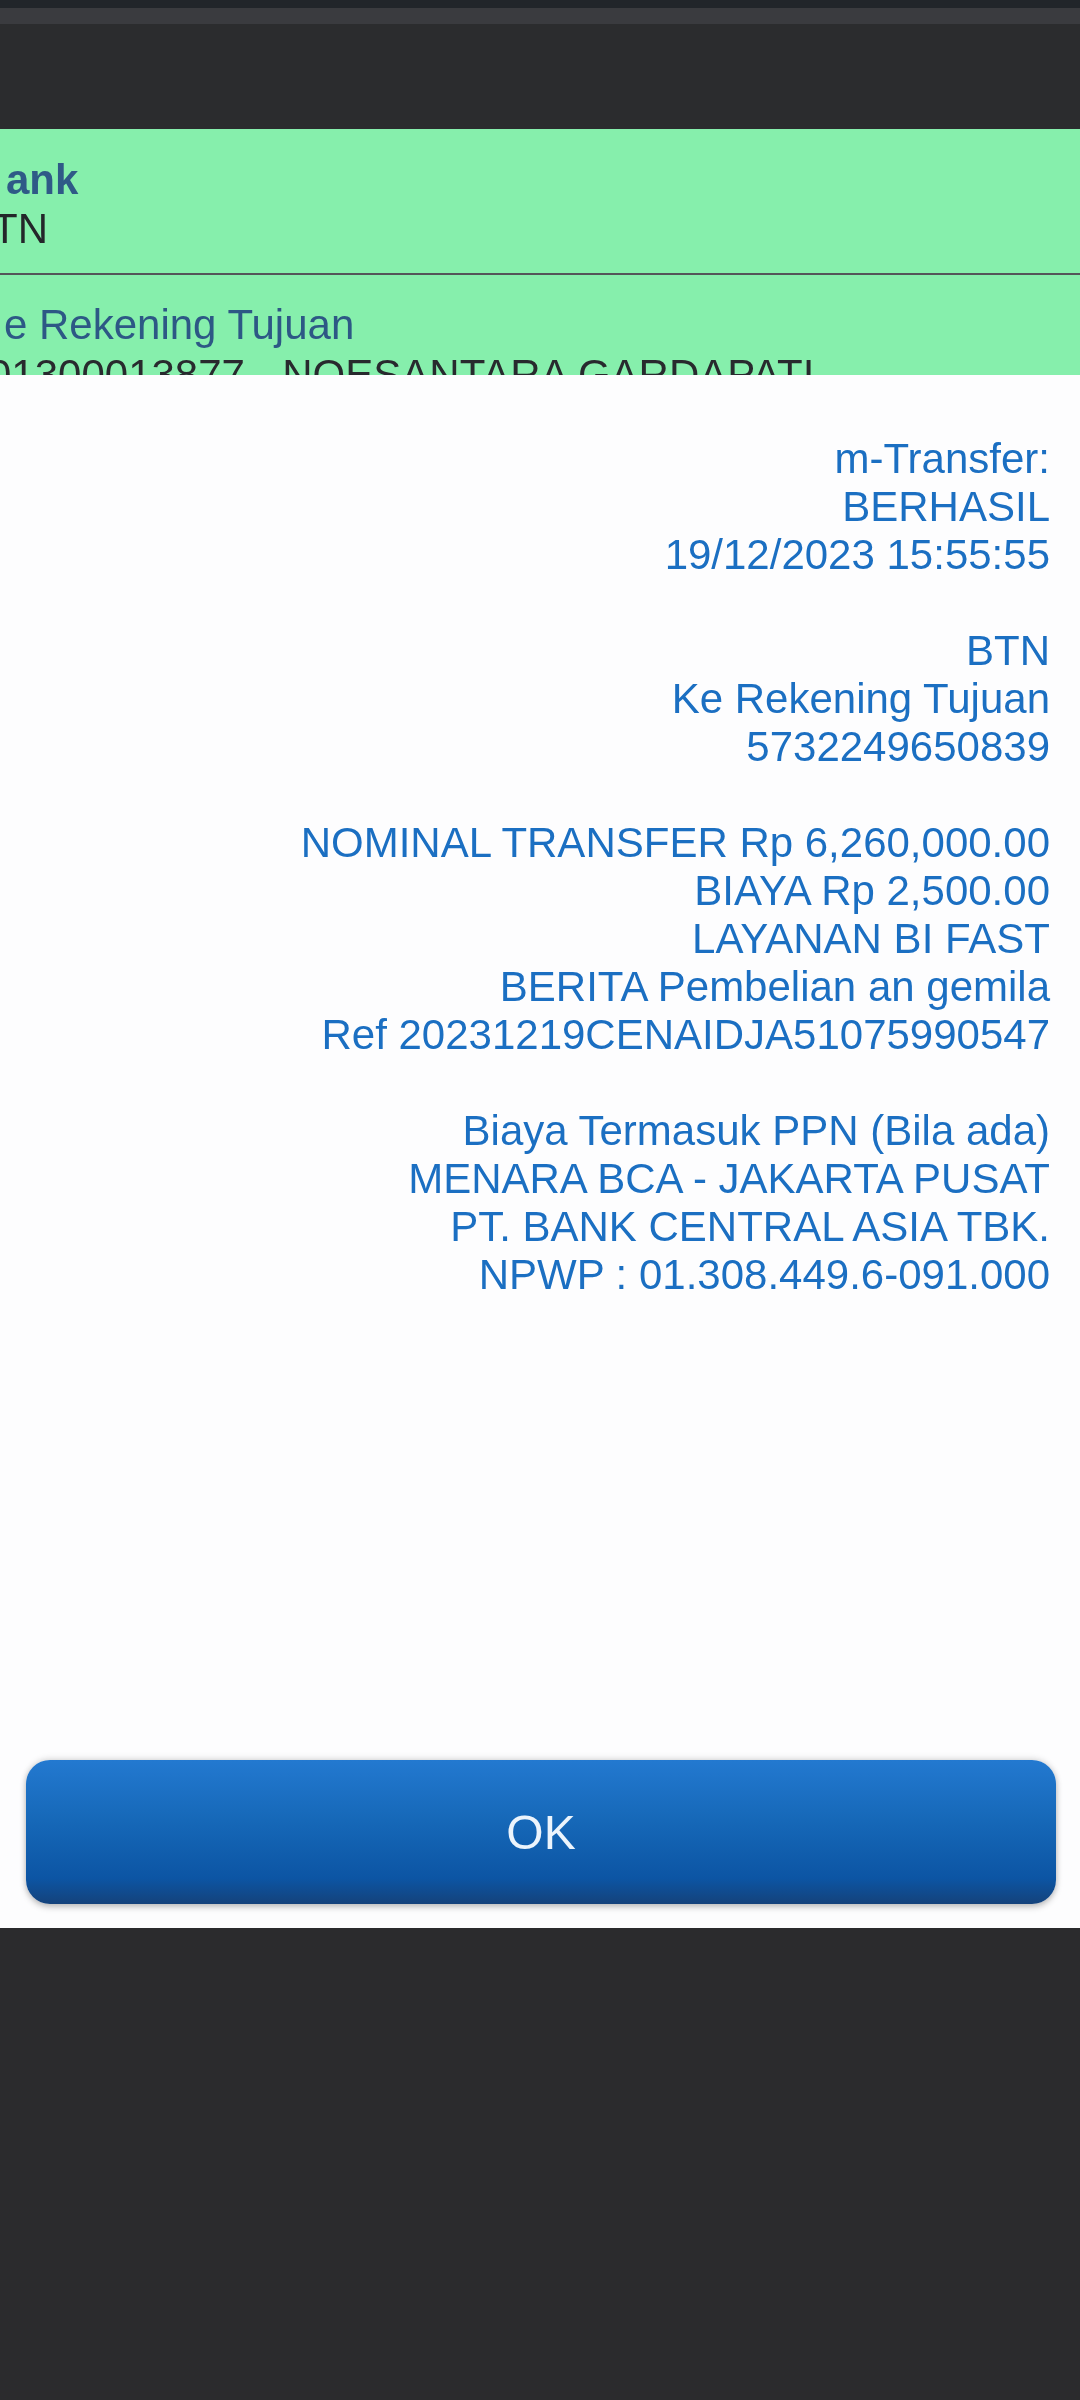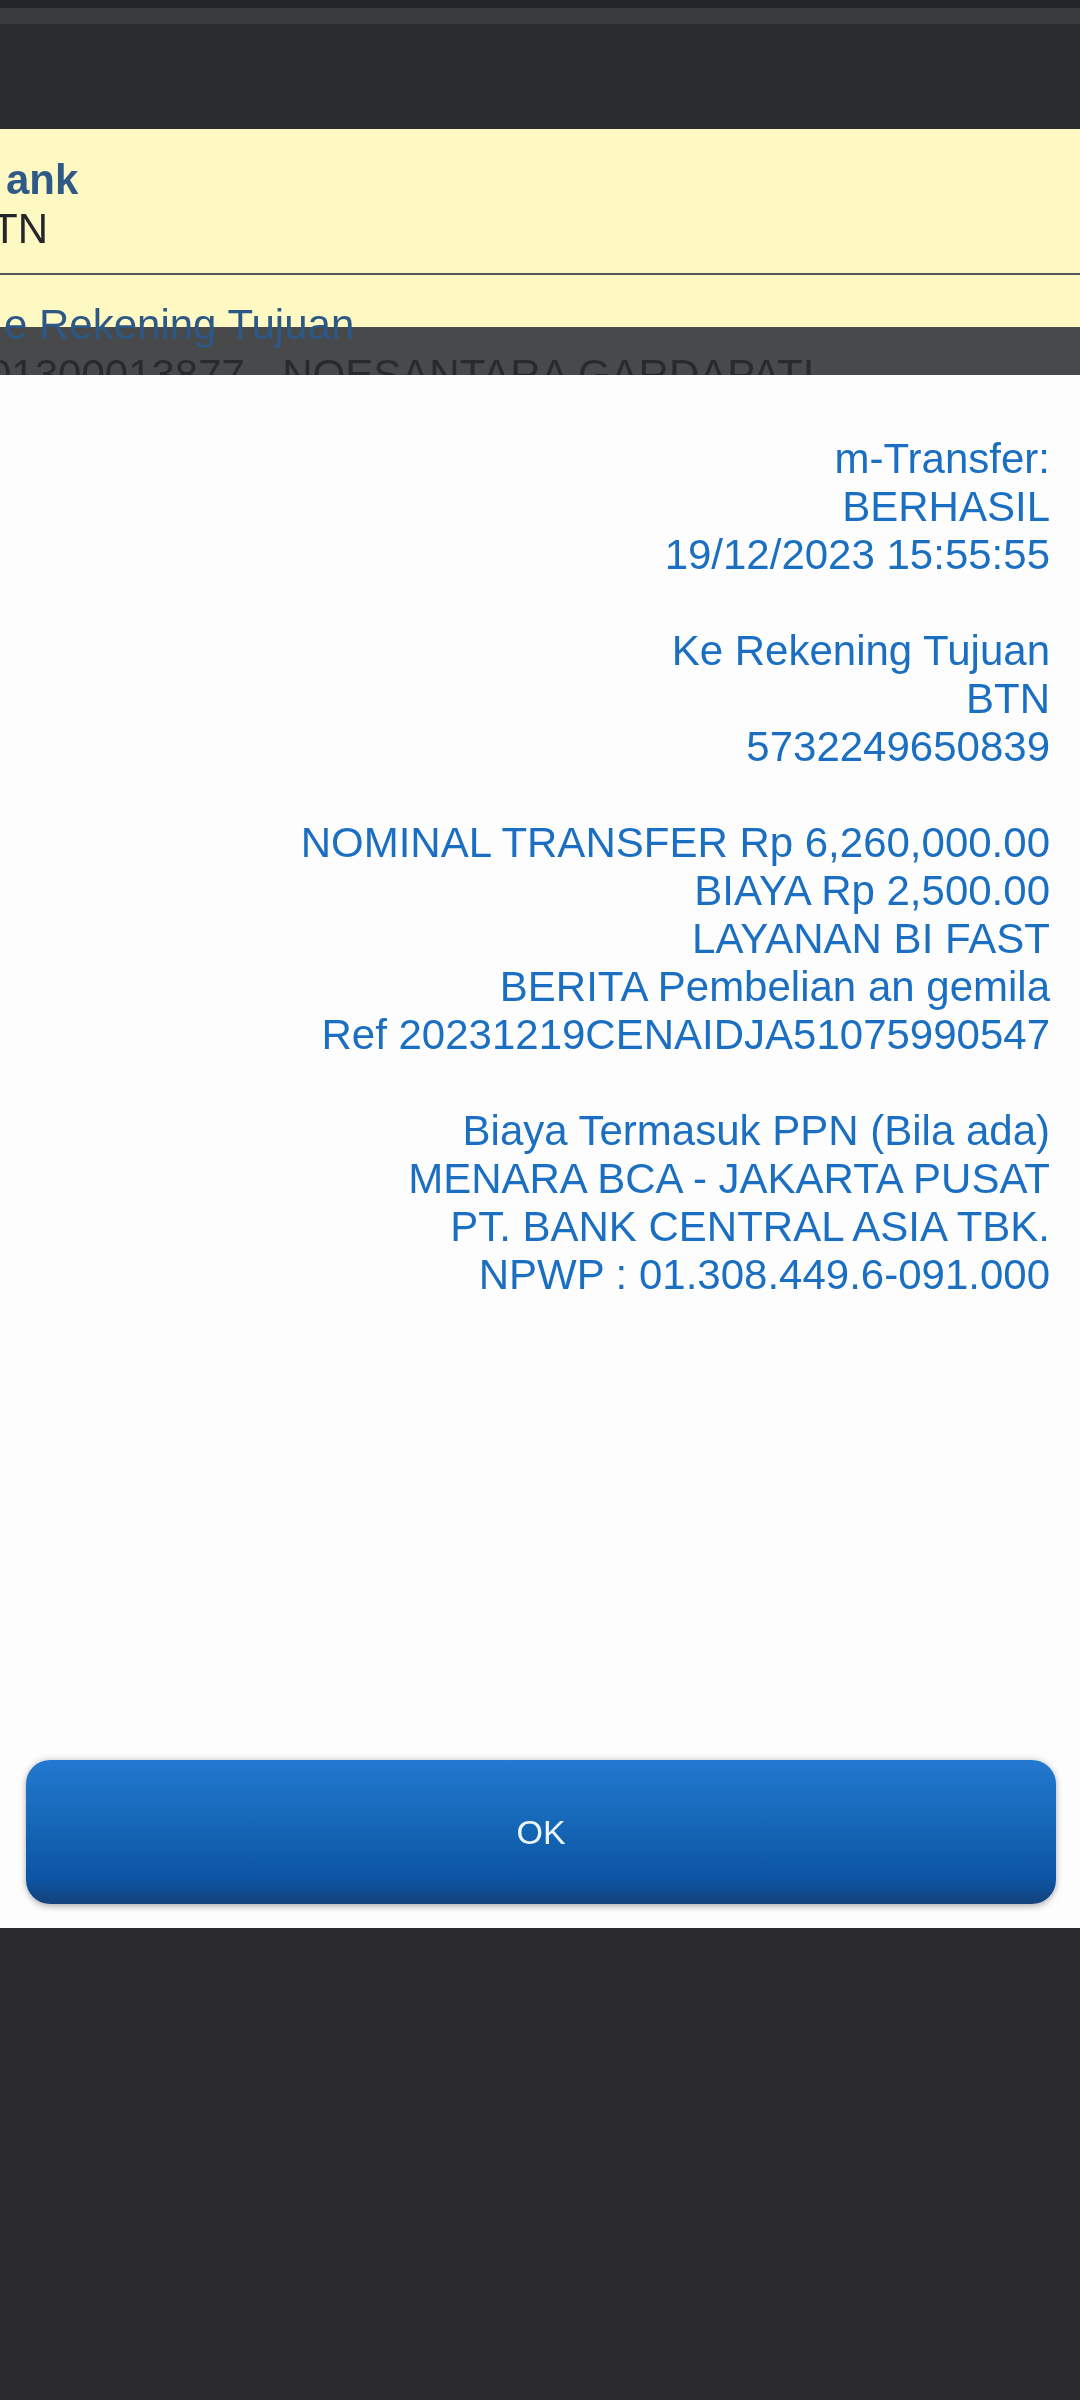--- a/index.html
+++ b/index.html
@@ -9,21 +9,21 @@
     overflow:hidden;
     background:#48494b;
     font-family:"Liberation Sans", sans-serif;
     -webkit-font-smoothing:antialiased;
   }
   
   .status-strip{position:absolute;left:0;top:0;width:1080px;height:8px;background:#21252a;}
   .status-band{position:absolute;left:0;top:8px;width:1080px;height:16px;background:#3a3b3f;}
   .header-band{position:absolute;left:0;top:24px;width:1080px;height:105px;background:#2b2c2e;}
   
-  .dim-content{position:absolute;left:0;top:129px;width:1080px;height:198px;background:#fef9c3;}
+  .dim-content{position:absolute;left:0;top:129px;width:1080px;height:246px;background:#86efac;}
   .bg-line{position:absolute;white-space:nowrap;}
   .bg-bank-label{left:6px;top:27px;font-size:42px;font-weight:700;color:#2f5a87;}
   .bg-bank-value{left:-8px;top:76px;font-size:42px;color:#24262a;}
   .bg-divider{position:absolute;left:0;top:144px;width:1080px;height:2px;background:#545559;}
   .bg-dest-label{left:4px;top:172px;font-size:42px;font-weight:400;color:#2d5885;}
   .bg-dest-value{left:-12px;top:222px;font-size:42px;color:#282a2e;}
   
   .dialog{
     position:absolute;left:0;top:375px;width:1080px;height:1553px;
     background:#fdfdfe;
@@ -36,21 +36,21 @@
   .group.footer-group{margin-top:0;}
   .line{height:48px;white-space:nowrap;}
   .ok-button{
     position:absolute;left:26px;top:1385px;width:1030px;height:144px;
     border:none;outline:none;cursor:pointer;
     border-radius:24px;
     background:linear-gradient(180deg,#2379d0 0%,#1668b8 42%,#0c55a4 82%,#14427b 100%);
     box-shadow:0 -2px 6px rgba(0,0,0,0.10), 0 3px 6px rgba(0,0,0,0.25);
     color:#ecf4fc;
     font-family:"Liberation Sans", sans-serif;
-    font-size:34px;
+    font-size:48px;
     text-align:center;
     padding:0;
   }
   
   .bottom-area{position:absolute;left:0;top:1928px;width:1080px;height:472px;background:#2b2b2d;}
 </style>
 </head>
 <body>
 
 <div class="screen">
@@ -69,22 +69,22 @@
 
   <div class="dialog">
 
     <div class="group">
       <div class="line">m-Transfer:</div>
       <div class="line">BERHASIL</div>
       <div class="line">19/12/2023 15:55:55</div>
     </div>
 
     <div class="group">
+      <div class="line">BTN</div>
       <div class="line">Ke Rekening Tujuan</div>
-      <div class="line">BTN</div>
       <div class="line">5732249650839</div>
     </div>
 
     <div class="group">
       <div class="line">NOMINAL TRANSFER Rp 6,260,000.00</div>
       <div class="line">BIAYA Rp 2,500.00</div>
       <div class="line">LAYANAN BI FAST</div>
       <div class="line">BERITA Pembelian an gemila</div>
       <div class="line">Ref 20231219CENAIDJA51075990547</div>
     </div>

